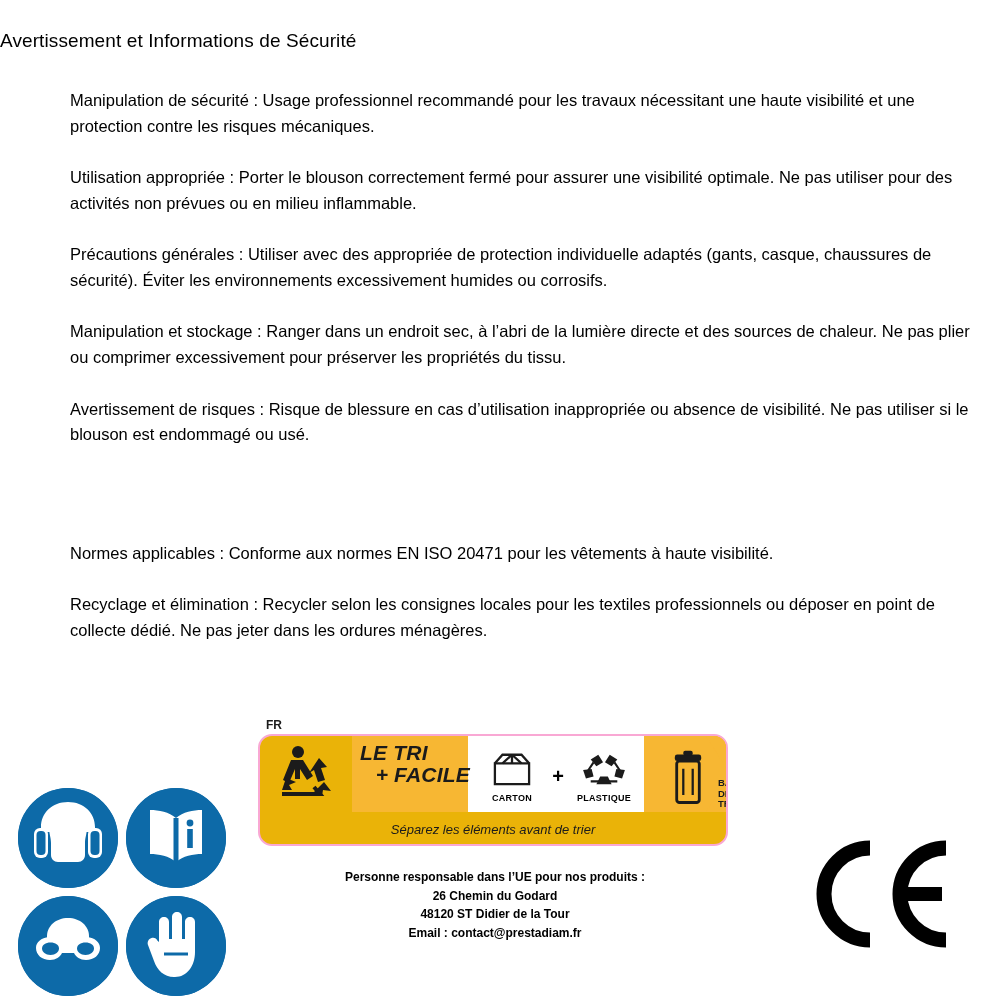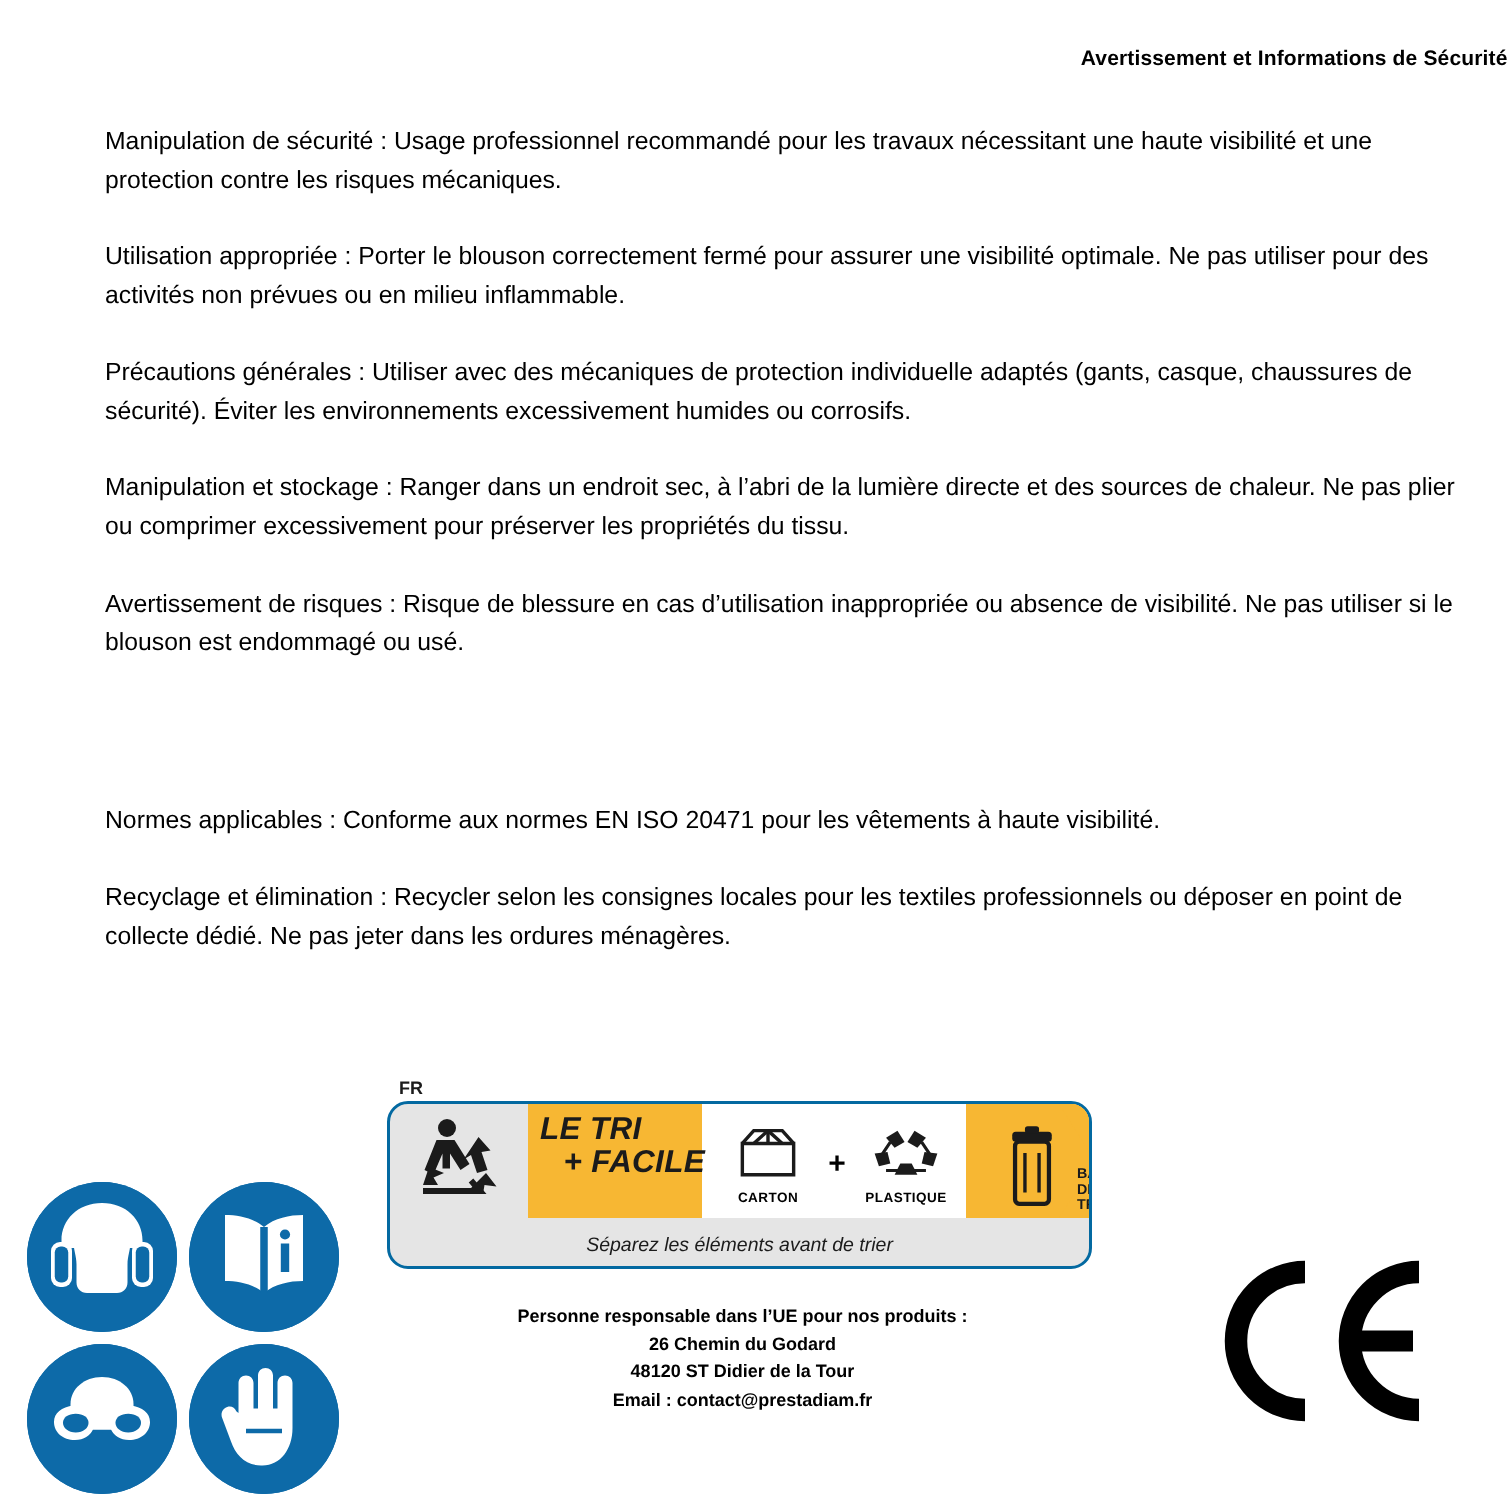--- a/index.html
+++ b/index.html
@@ -8,23 +8,23 @@
     width: 1005px;
     height: 1005px;
     background: #ffffff;
     font-family: "Liberation Sans", sans-serif;
     color: #000000;
     position: relative;
     overflow: hidden;
   }
 
   .page-title {
-    text-align: right;
-    font-size: 14px;
-    font-weight: bold;
+    text-align: left;
+    font-size: 19px;
+    font-weight: normal;
     margin-top: 30px;
     letter-spacing: 0.1px;
   }
 
   .content {
     margin: 0 auto;
     padding: 0 24px 0 70px;
     width: 1005px;
   }
 
@@ -82,23 +82,23 @@
     font-size: 12px;
     font-weight: bold;
     color: #1b1b1b;
   }
   .tri-box {
     position: absolute;
     left: 0;
     top: 16px;
     width: 470px;
     height: 112px;
-    border: 2px solid #0369a1;
+    border: 2px solid #f9a8d4;
     border-radius: 14px;
-    background: #e5e5e5;
+    background: #eab308;
     overflow: hidden;
   }
   .tri-yellow {
     position: absolute;
     left: 92px;
     top: 0px;
     width: 378px;
     height: 76px;
     background: #f7b733;
   }
@@ -210,21 +210,21 @@
   }
 </style>
 </head>
 <body>
 
 <div class="page-title">Avertissement et Informations de Sécurité</div>
 
 <div class="content">
   <p class="para first">Manipulation de sécurité : Usage professionnel recommandé pour les travaux nécessitant une haute visibilité et une protection contre les risques mécaniques.</p>
   <p class="para">Utilisation appropriée : Porter le blouson correctement fermé pour assurer une visibilité optimale. Ne pas utiliser pour des activités non prévues ou en milieu inflammable.</p>
-  <p class="para">Précautions générales : Utiliser avec des mécaniques de protection individuelle adaptés (gants, casque, chaussures de sécurité). Éviter les environnements excessivement humides ou corrosifs.</p>
+  <p class="para">Précautions générales : Utiliser avec des appropriée de protection individuelle adaptés (gants, casque, chaussures de sécurité). Éviter les environnements excessivement humides ou corrosifs.</p>
   <p class="para">Manipulation et stockage : Ranger dans un endroit sec, à l’abri de la lumière directe et des sources de chaleur. Ne pas plier ou comprimer excessivement pour préserver les propriétés du tissu.</p>
   <p class="para">Avertissement de risques : Risque de blessure en cas d’utilisation inappropriée ou absence de visibilité. Ne pas utiliser si le blouson est endommagé ou usé.</p>
   <p class="para gap-big">Normes applicables : Conforme aux normes EN ISO 20471 pour les vêtements à haute visibilité.</p>
   <p class="para">Recyclage et élimination : Recycler selon les consignes locales pour les textiles professionnels ou déposer en point de collecte dédié. Ne pas jeter dans les ordures ménagères.</p>
 </div>
 
 <div class="lower-section">
 
   <div class="picto-grid">
 

